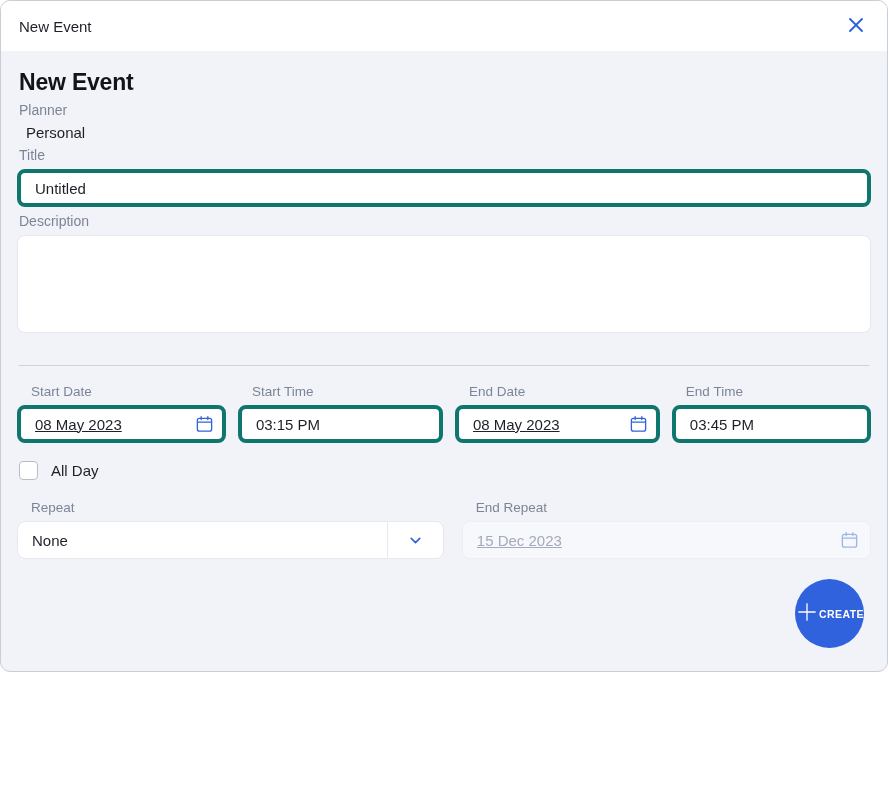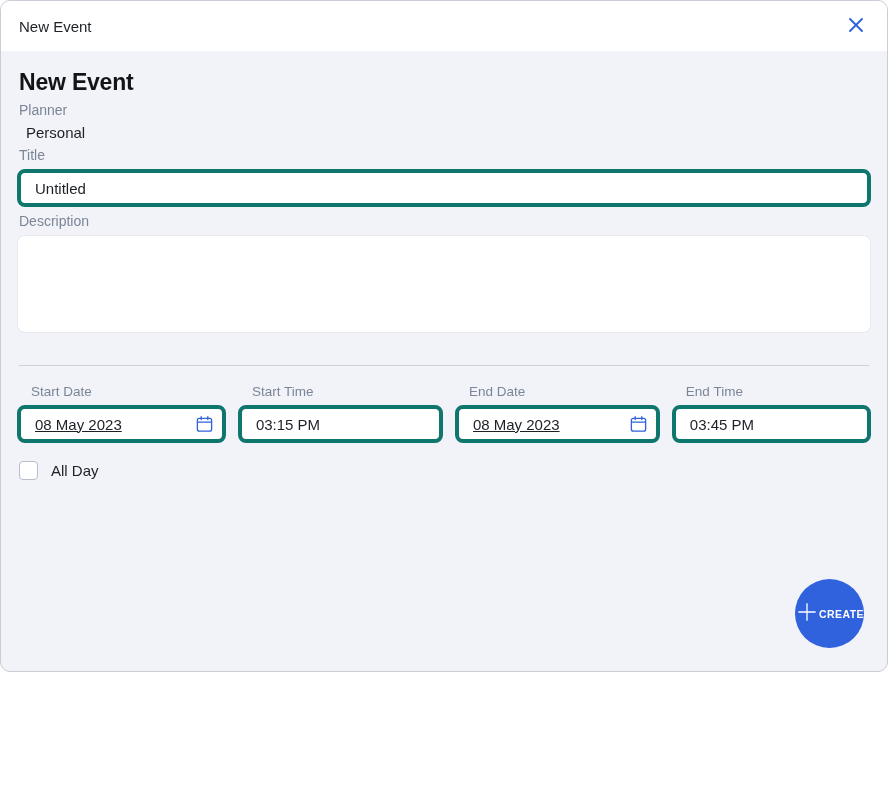--- a/index.html
+++ b/index.html
@@ -316,20 +316,49 @@
 
     </div>
 
     
     <div class="allday-row">
       <span class="checkbox"></span>
       <span class="allday-label">All Day</span>
     </div>
 
     
+    <div class="repeat-row">
+
+      <div class="repeat-col">
+        <div class="dt-label">Repeat</div>
+        <div class="select-wrap">
+          <span class="select-value">None</span>
+          <span class="select-arrow">
+            <svg width="17" height="17" viewBox="0 0 20 20" fill="none">
+              <path d="M5 7.5 L10 12.5 L15 7.5" stroke="#3062dd" stroke-width="1.9" stroke-linecap="round" stroke-linejoin="round"></path>
+            </svg>
+          </span>
+        </div>
+      </div>
+
+      <div class="endrepeat-col">
+        <div class="dt-label">End Repeat</div>
+        <div class="input-wrap">
+          <input class="text-input input-disabled" type="text" disabled="" placeholder="15 Dec 2023" style="">
+          <span class="input-icon">
+            <svg width="19" height="19" viewBox="0 0 20 20" fill="none">
+              <rect x="2.5" y="4" width="15" height="13.5" rx="2" stroke="#9fb4e6" stroke-width="1.4"></rect>
+              <path d="M2.5 8 H17.5" stroke="#9fb4e6" stroke-width="1.4"></path>
+              <path d="M6.5 2.3 V5.3 M13.5 2.3 V5.3" stroke="#9fb4e6" stroke-width="1.4" stroke-linecap="round"></path>
+            </svg>
+          </span>
+        </div>
+      </div>
+
+    </div>
 
     
     <button class="fab">
       <span>
         <svg width="24" height="24" viewBox="0 0 24 24" fill="none">
           <path d="M12 4 V20 M4 12 H20" stroke="#ffffff" stroke-width="1.3" stroke-linecap="square"></path>
         </svg>
       </span>
       <span class="fab-label">CREATE</span>
     </button>

